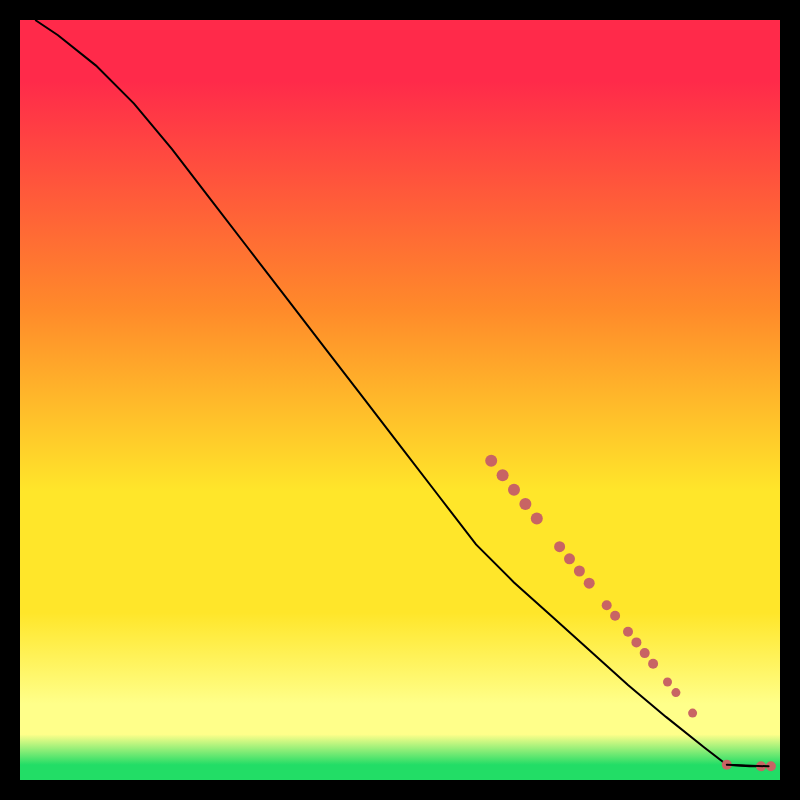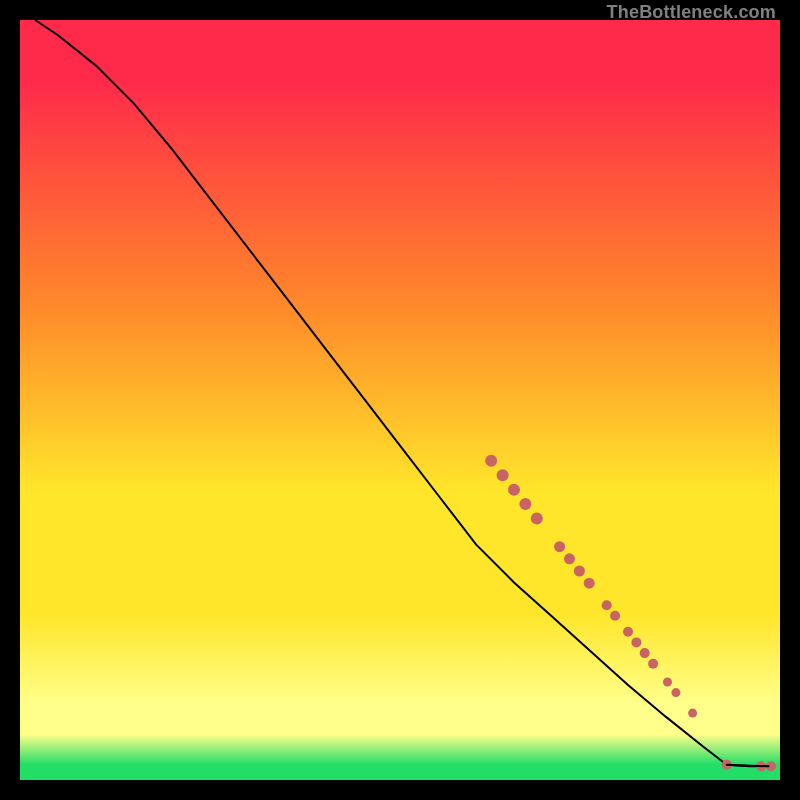--- a/index.html
+++ b/index.html
@@ -60,21 +60,20 @@
     stroke-width: 2;
     stroke-linecap: round;
   }
 </style>
 </head>
 <body>
 
 <div class="frame">
   <div class="plot-area" id="plot-area" style="background: linear-gradient(rgb(255, 42, 74) 0%, rgb(255, 42, 74) 8%, rgb(255, 138, 42) 38%, rgb(255, 230, 42) 62%, rgb(255, 230, 42) 78%, rgb(255, 255, 138) 90%, rgb(255, 255, 138) 94%, rgb(34, 221, 102) 98%, rgb(34, 221, 102) 100%);"></div>
 
-  <div class="attribution">TheBottleneck.com</div>
 
   <svg class="overlay" viewBox="0 0 760 760" preserveAspectRatio="none">
     <path id="curve-path" class="curve" d="M15.2 0.0 L38.0 15.2 L76.0 45.6 L114.0 83.6 L152.0 129.2 L190.0 178.6 L228.0 228.0 L266.0 277.4 L304.0 326.8 L342.0 376.2 L380.0 425.6 L418.0 475.0 L456.0 524.4 L494.0 562.4 L532.0 596.6 L570.0 630.8 L608.0 665.0 L646.0 696.9 L684.0 727.3 L706.8 744.8 L729.6 746.3 L748.6 746.3" stroke="#000000"></path>
     <g id="dots">
         <circle cx="471.2" cy="440.8" r="6" class="dot" fill="#c86464"></circle>
         <circle cx="482.6" cy="455.2" r="6" class="dot" fill="#c86464"></circle>
         <circle cx="494.0" cy="469.7" r="6" class="dot" fill="#c86464"></circle>
         <circle cx="505.4" cy="484.1" r="6" class="dot" fill="#c86464"></circle>
         <circle cx="516.8" cy="498.6" r="6" class="dot" fill="#c86464"></circle>
         <circle cx="539.6" cy="526.7" r="5.5" class="dot" fill="#c86464"></circle>

